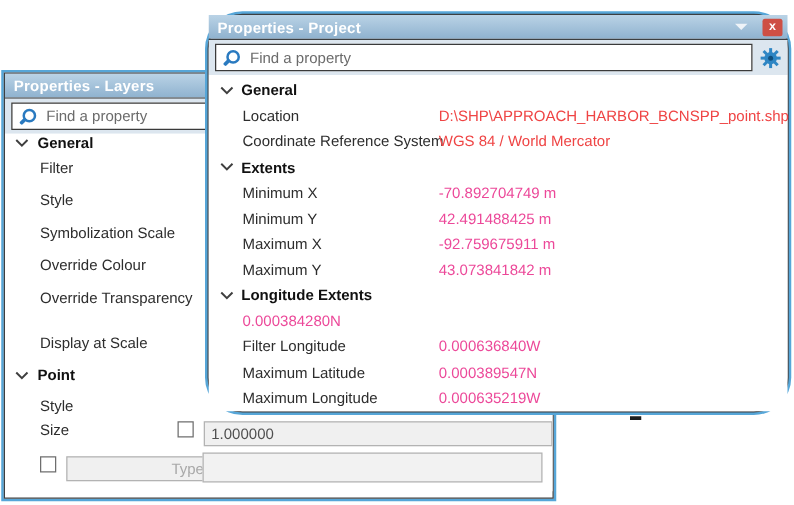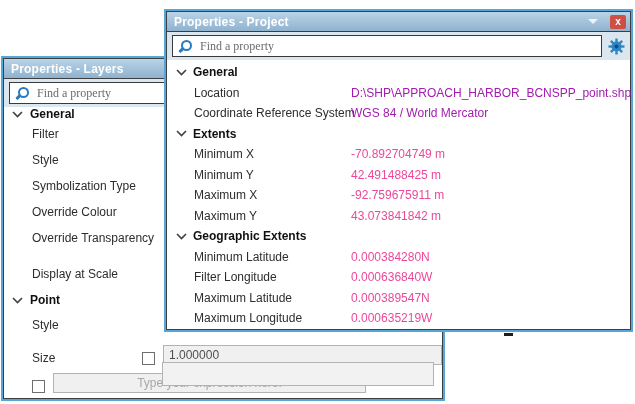--- a/index.html
+++ b/index.html
@@ -14,50 +14,50 @@
   .titlebar .title{flex:1;color:#ffffff;font-weight:bold;font-size:12px;letter-spacing:.2px;
                    white-space:nowrap;overflow:hidden;}
   .win-chevron{width:0;height:0;border-left:5px solid transparent;border-right:5px solid transparent;
                border-top:5px solid #eef3f8;margin-right:6px;}
   .close-btn{width:16px;height:14px;background:#ce4f44;border-radius:2px;color:#ffffff;
              font-weight:bold;font-size:10px;line-height:13px;text-align:center;cursor:default;}
   .search-row{height:28px;display:flex;align-items:center;gap:6px;padding:0 5px;
               background:#dce6ef;box-sizing:border-box;}
   .search-box{flex:1;height:22px;background:#ffffff;border:1px solid #3a3a3a;display:flex;
               align-items:center;padding:0 6px;gap:8px;box-sizing:border-box;}
-  .search-box input{flex:1;border:none;outline:none;background:transparent;font-family:Liberation Serif, serif;
+  .search-box input{flex:1;border:none;outline:none;background:transparent;font-family:Liberation Sans, sans-serif;
                     font-size:12px;color:#444;padding:0;}
   .search-box input::placeholder{color:#6b6b6b;opacity:1;}
   .mag{position:relative;width:13px;height:13px;flex:none;}
   .mag::before{content:"";position:absolute;right:0;top:0;width:7px;height:7px;
                border:2px solid #2a7ac0;border-radius:50%;}
   .mag::after{content:"";position:absolute;left:1px;bottom:0;width:3px;height:6px;
               background:#2a7ac0;transform:rotate(45deg);border-radius:1px;}
   .gear{flex:none;width:17px;height:17px;cursor:default;}
 
   
-  #project-panel{left:166px;top:11px;width:465px;height:319px;z-index:2;}
+  #project-panel{left:166px;top:11px;width:465px;height:319px;z-index:2;border-radius:28px;}
   .pp-content{padding-top:2px;background:#fff;}
   .pp-row{height:20.5px;display:flex;align-items:center;padding-left:27px;}
   .pp-row .lbl{width:157px;flex:none;white-space:nowrap;color:#2d2d2d;}
-  .pp-row .val{flex:1;white-space:nowrap;color:#a21caf;}
+  .pp-row .val{flex:1;white-space:nowrap;color:#ef4444;}
   .pp-row .val.muted{color:#ec4899;}
   .hdr-row{height:20.5px;display:flex;align-items:center;gap:6px;padding-left:9px;
            font-weight:bold;color:#111;}
   .chev{flex:none;}
 
   
   #layers-panel{left:3px;top:58px;width:440px;height:341px;z-index:1;}
   .lp-content{position:relative;background:#fff;}
   .lp-hdr{height:26px;display:flex;align-items:center;gap:7px;padding-left:8px;
           font-weight:bold;color:#111;}
   .lp-hdr.first{height:14px;}
   .lp-item{height:26px;display:flex;align-items:center;padding-left:28px;color:#2d2d2d;}
   .lp-item.h24{height:24px;}
-  .lp-ctl{height:28px;display:flex;align-items:flex-end;padding-left:28px;color:#2d2d2d;}
+  .lp-ctl{height:28px;display:flex;align-items:flex-start;padding-left:28px;color:#2d2d2d;}
   .lp-ctl .lbl{width:110px;flex:none;}
   .cb{appearance:none;-webkit-appearance:none;width:13px;height:13px;border:1px solid #6e6e6e;
       background:#fff;margin:0;flex:none;}
   .fld{width:313px;height:20px;margin-left:8px;background:#f0f0f0;border:1px solid #b3b3b3;
        box-sizing:border-box;font-family:"Liberation Sans",sans-serif;font-size:12px;
        color:#4f4f4f;padding:0 5px;outline:none;}
   .fld.center{text-align:center;}
   .fld.center::placeholder{color:#a8a8a8;opacity:1;}
   .fld-sliver{position:absolute;left:158px;top:255px;width:272px;height:24px;
               background:#f2f2f2;border:1px solid #b3b3b3;box-sizing:border-box;}
@@ -96,21 +96,21 @@
           </svg>
         <span>General</span>
       </div>
       <div class="lp-item">
         <span>Filter</span>
         </div>
       <div class="lp-item">
         <span>Style</span>
         </div>
       <div class="lp-item">
-        <span>Symbolization Type</span>
+        <span>Symbolization Scale</span>
         </div>
       <div class="lp-item">
         <span>Override Colour</span>
         </div>
       <div class="lp-item">
         <span>Override Transparency</span>
         </div>
       <div class="spacer10"></div>
       <div class="lp-item">
         <span>Display at Scale</span>
@@ -196,24 +196,23 @@
       </div>
       <div class="pp-row">
         <span class="lbl">Maximum Y</span>
         <span class="val muted">43.073841842 m</span>
       </div>
 
       <div class="hdr-row">
         <svg class="chev" width="11" height="7" viewBox="0 0 11 7">
           <path d="M1 1 L5.5 5.5 L10 1" fill="none" stroke="#3f3f3f" stroke-width="1.6"></path>
           </svg>
-        <span>Geographic Extents</span>
-      </div>
-      <div class="pp-row">
-        <span class="lbl">Minimum Latitude</span>
+        <span>Longitude Extents</span>
+      </div>
+      <div class="pp-row">
         <span class="val muted">0.000384280N</span>
       </div>
       <div class="pp-row">
         <span class="lbl">Filter Longitude</span>
         <span class="val muted">0.000636840W</span>
       </div>
       <div class="pp-row">
         <span class="lbl">Maximum Latitude</span>
         <span class="val muted">0.000389547N</span>
       </div>

